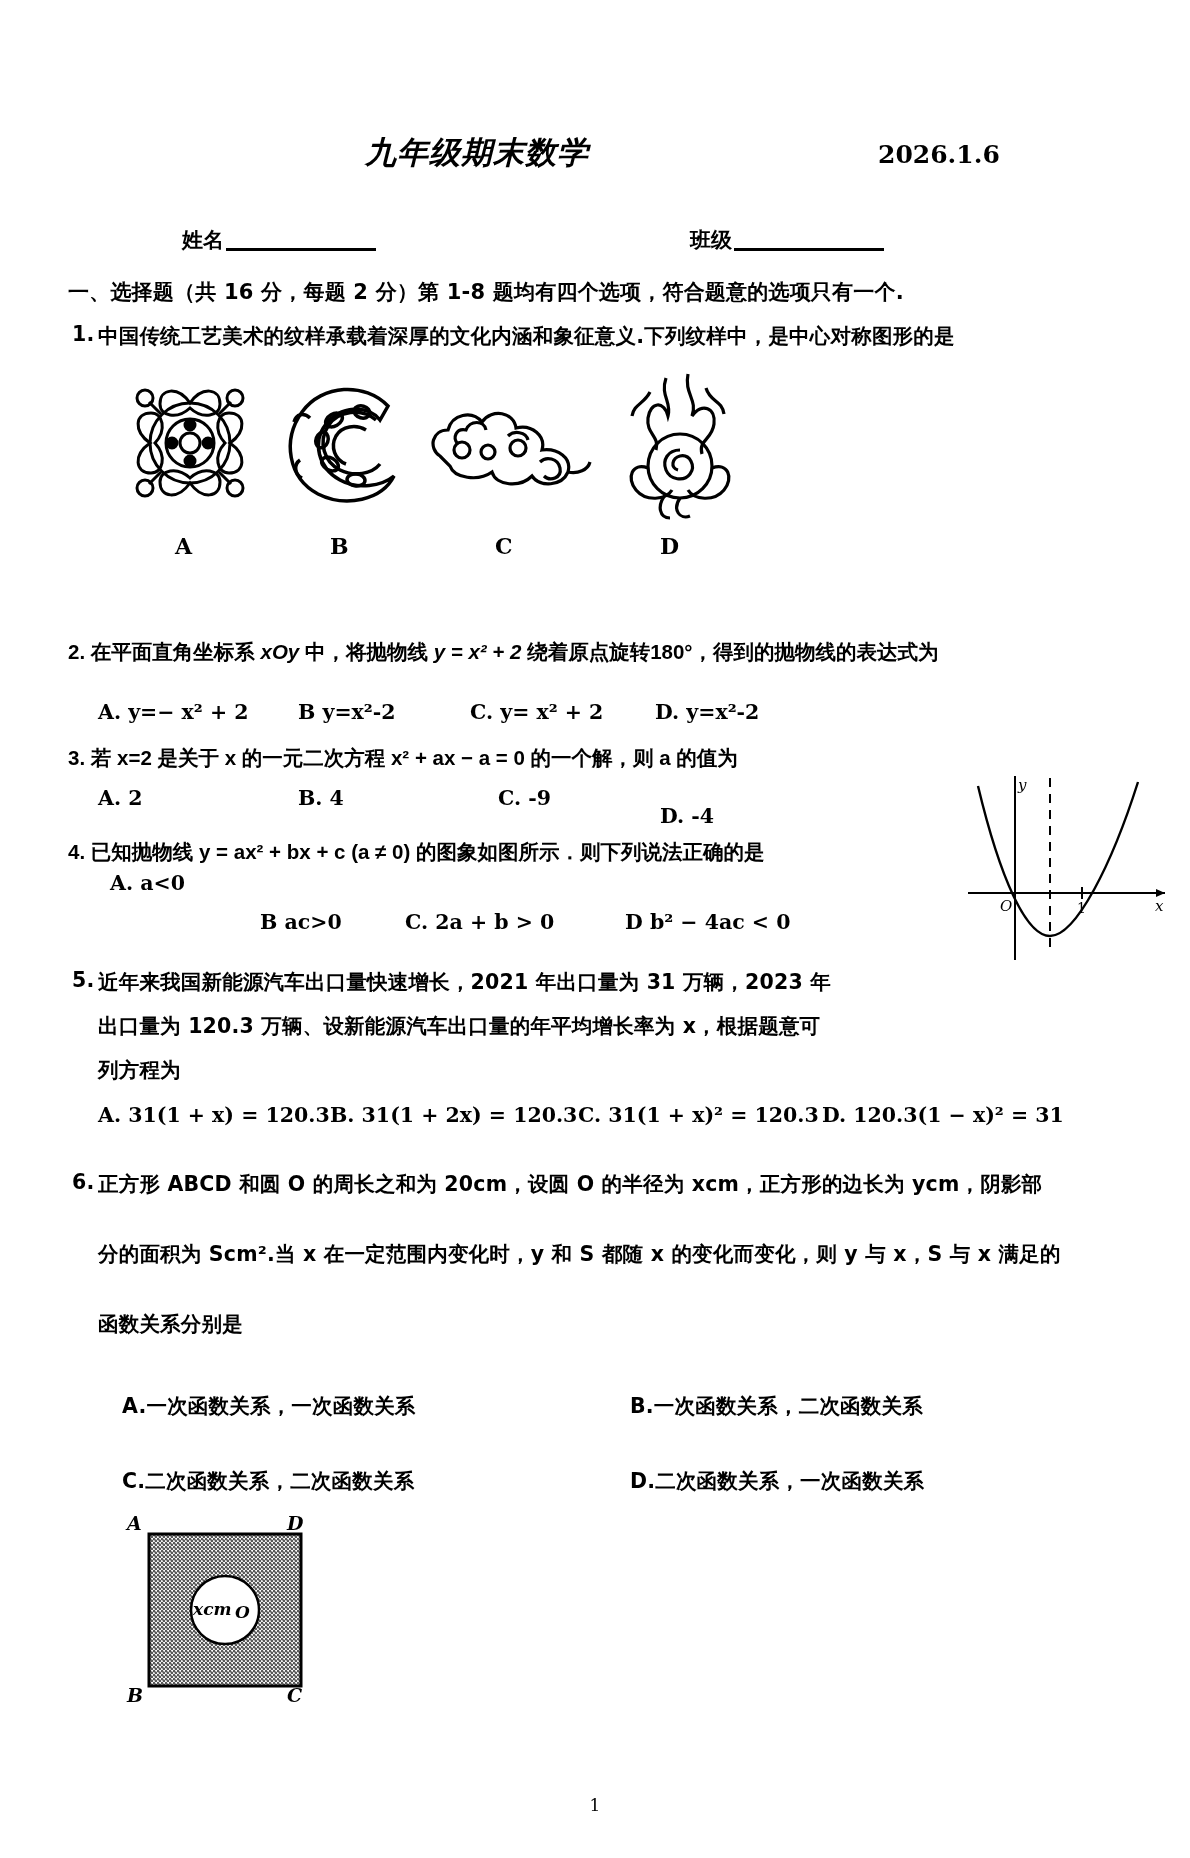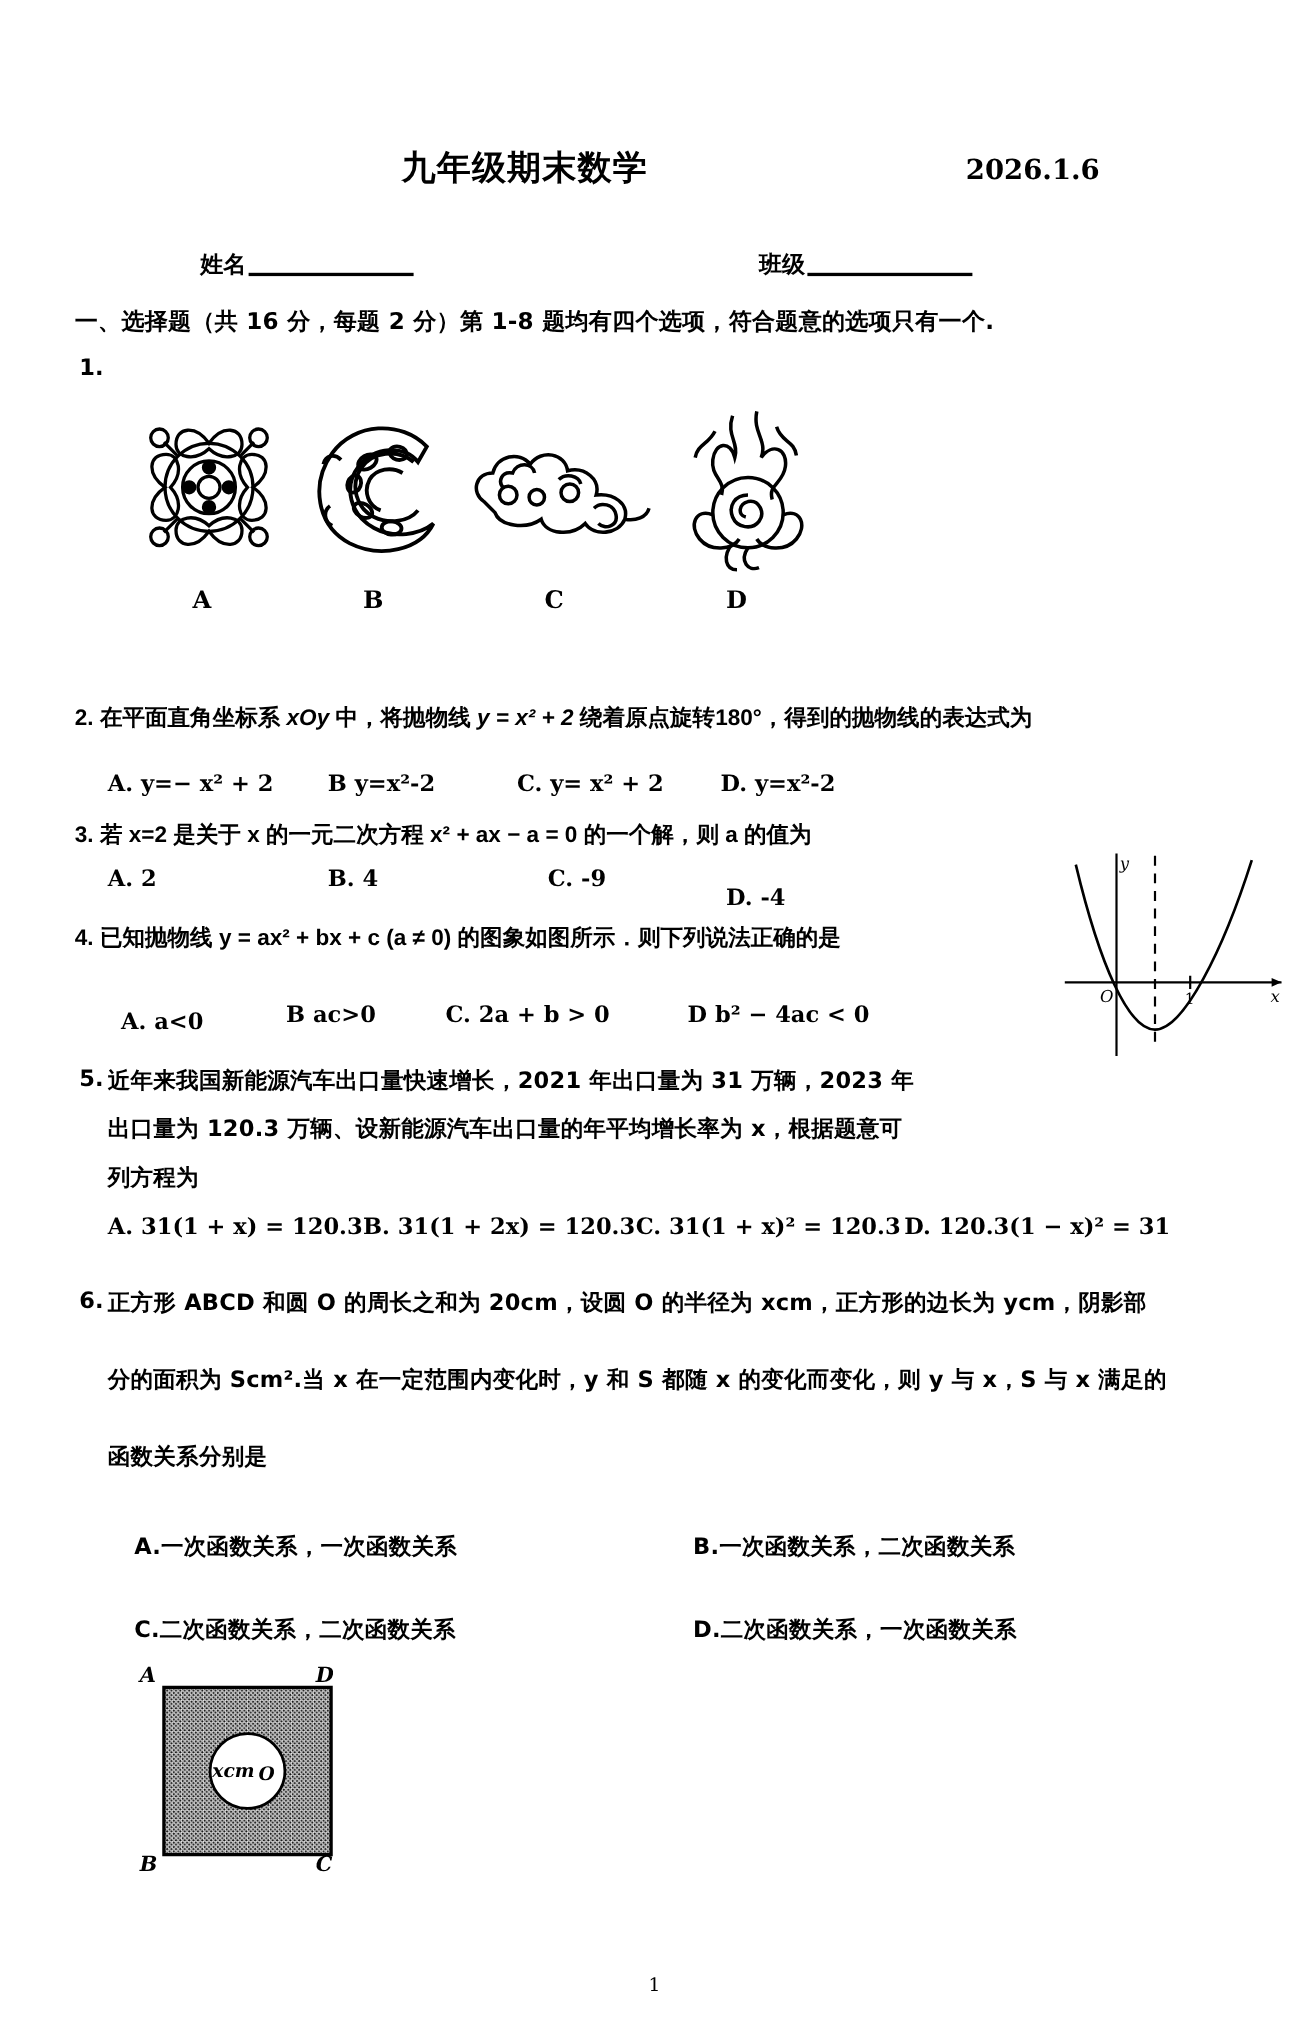--- a/index.html
+++ b/index.html
@@ -33,20 +33,21 @@
   }
   .doc-title {
     position: absolute;
     left: 365px;
     top: 0px;
     font-size: 31px;
     font-weight: bold;
     letter-spacing: 1px;
     font-family: "DejaVu Sans", "Liberation Sans", sans-serif;
     white-space: nowrap;
+    font-style: italic;
   }
   .doc-date {
     position: absolute;
     left: 878px;
     top: 8px;
     font-size: 25px;
     font-weight: bold;
     white-space: nowrap;
   }
 
@@ -170,20 +171,21 @@
       <span>姓名</span><span class="blank"></span>
     </div>
     <div class="field field-class">
       <span>班级</span><span class="blank"></span>
     </div>
   </div>
 
   <div class="tline" style="left:68px; top:278px; font-size:21px;">一、选择题（共 16 分，每题 2 分）第 1-8 题均有四个选项，符合题意的选项只有一个.</div>
 
   <div class="tline" style="left:72px; top:322px;">1.</div>
+  <div class="tline" style="left:98px; top:322px;">中国传统工艺美术的纹样承载着深厚的文化内涵和象征意义.下列纹样中，是中心对称图形的是</div>
 
   <div class="patterns">
 
     <div class="pattern-cell" style="left:25px; top:0;">
       <svg width="150" height="150" viewBox="0 0 150 150">
         <g fill="none" stroke="#000" stroke-width="3">
           <circle cx="75" cy="75" r="10"></circle>
           <circle cx="75" cy="75" r="24"></circle>
           <circle cx="75" cy="75" r="40"></circle>
           <circle cx="75" cy="57" r="5" fill="#000"></circle>
@@ -277,21 +279,21 @@
   </div>
   <div class="opts" style="left:98px;  top:786px;">A.  2</div>
   <div class="opts" style="left:298px; top:786px;">B.  4</div>
   <div class="opts" style="left:498px; top:786px;">C.  -9</div>
   <div class="opts" style="left:660px; top:804px;">D.  -4</div>
 
   <div class="mline" style="left:68px; top:838px;">
     <span>4.</span>
     <span>已知抛物线 y = ax² + bx + c (a ≠ 0) 的图象如图所示．则下列说法正确的是</span>
   </div>
-  <div class="opts" style="left:110px; top:916px;">A.  a&lt;0</div>
+  <div class="opts" style="left:110px; top:871px;">A.  a&lt;0</div>
   <div class="opts" style="left:260px; top:910px;">B   ac&gt;0</div>
   <div class="opts" style="left:405px; top:910px;">C.  2a + b &gt; 0</div>
   <div class="opts" style="left:625px; top:910px;">D   b² − 4ac &lt; 0</div>
 
   <div class="graph-q4">
     <svg width="215" height="210" viewBox="0 0 215 210">
 
       <line x1="55" y1="8" x2="55" y2="192" stroke="#000" stroke-width="2"></line>
 
       <line x1="8" y1="125" x2="205" y2="125" stroke="#000" stroke-width="2"></line>

